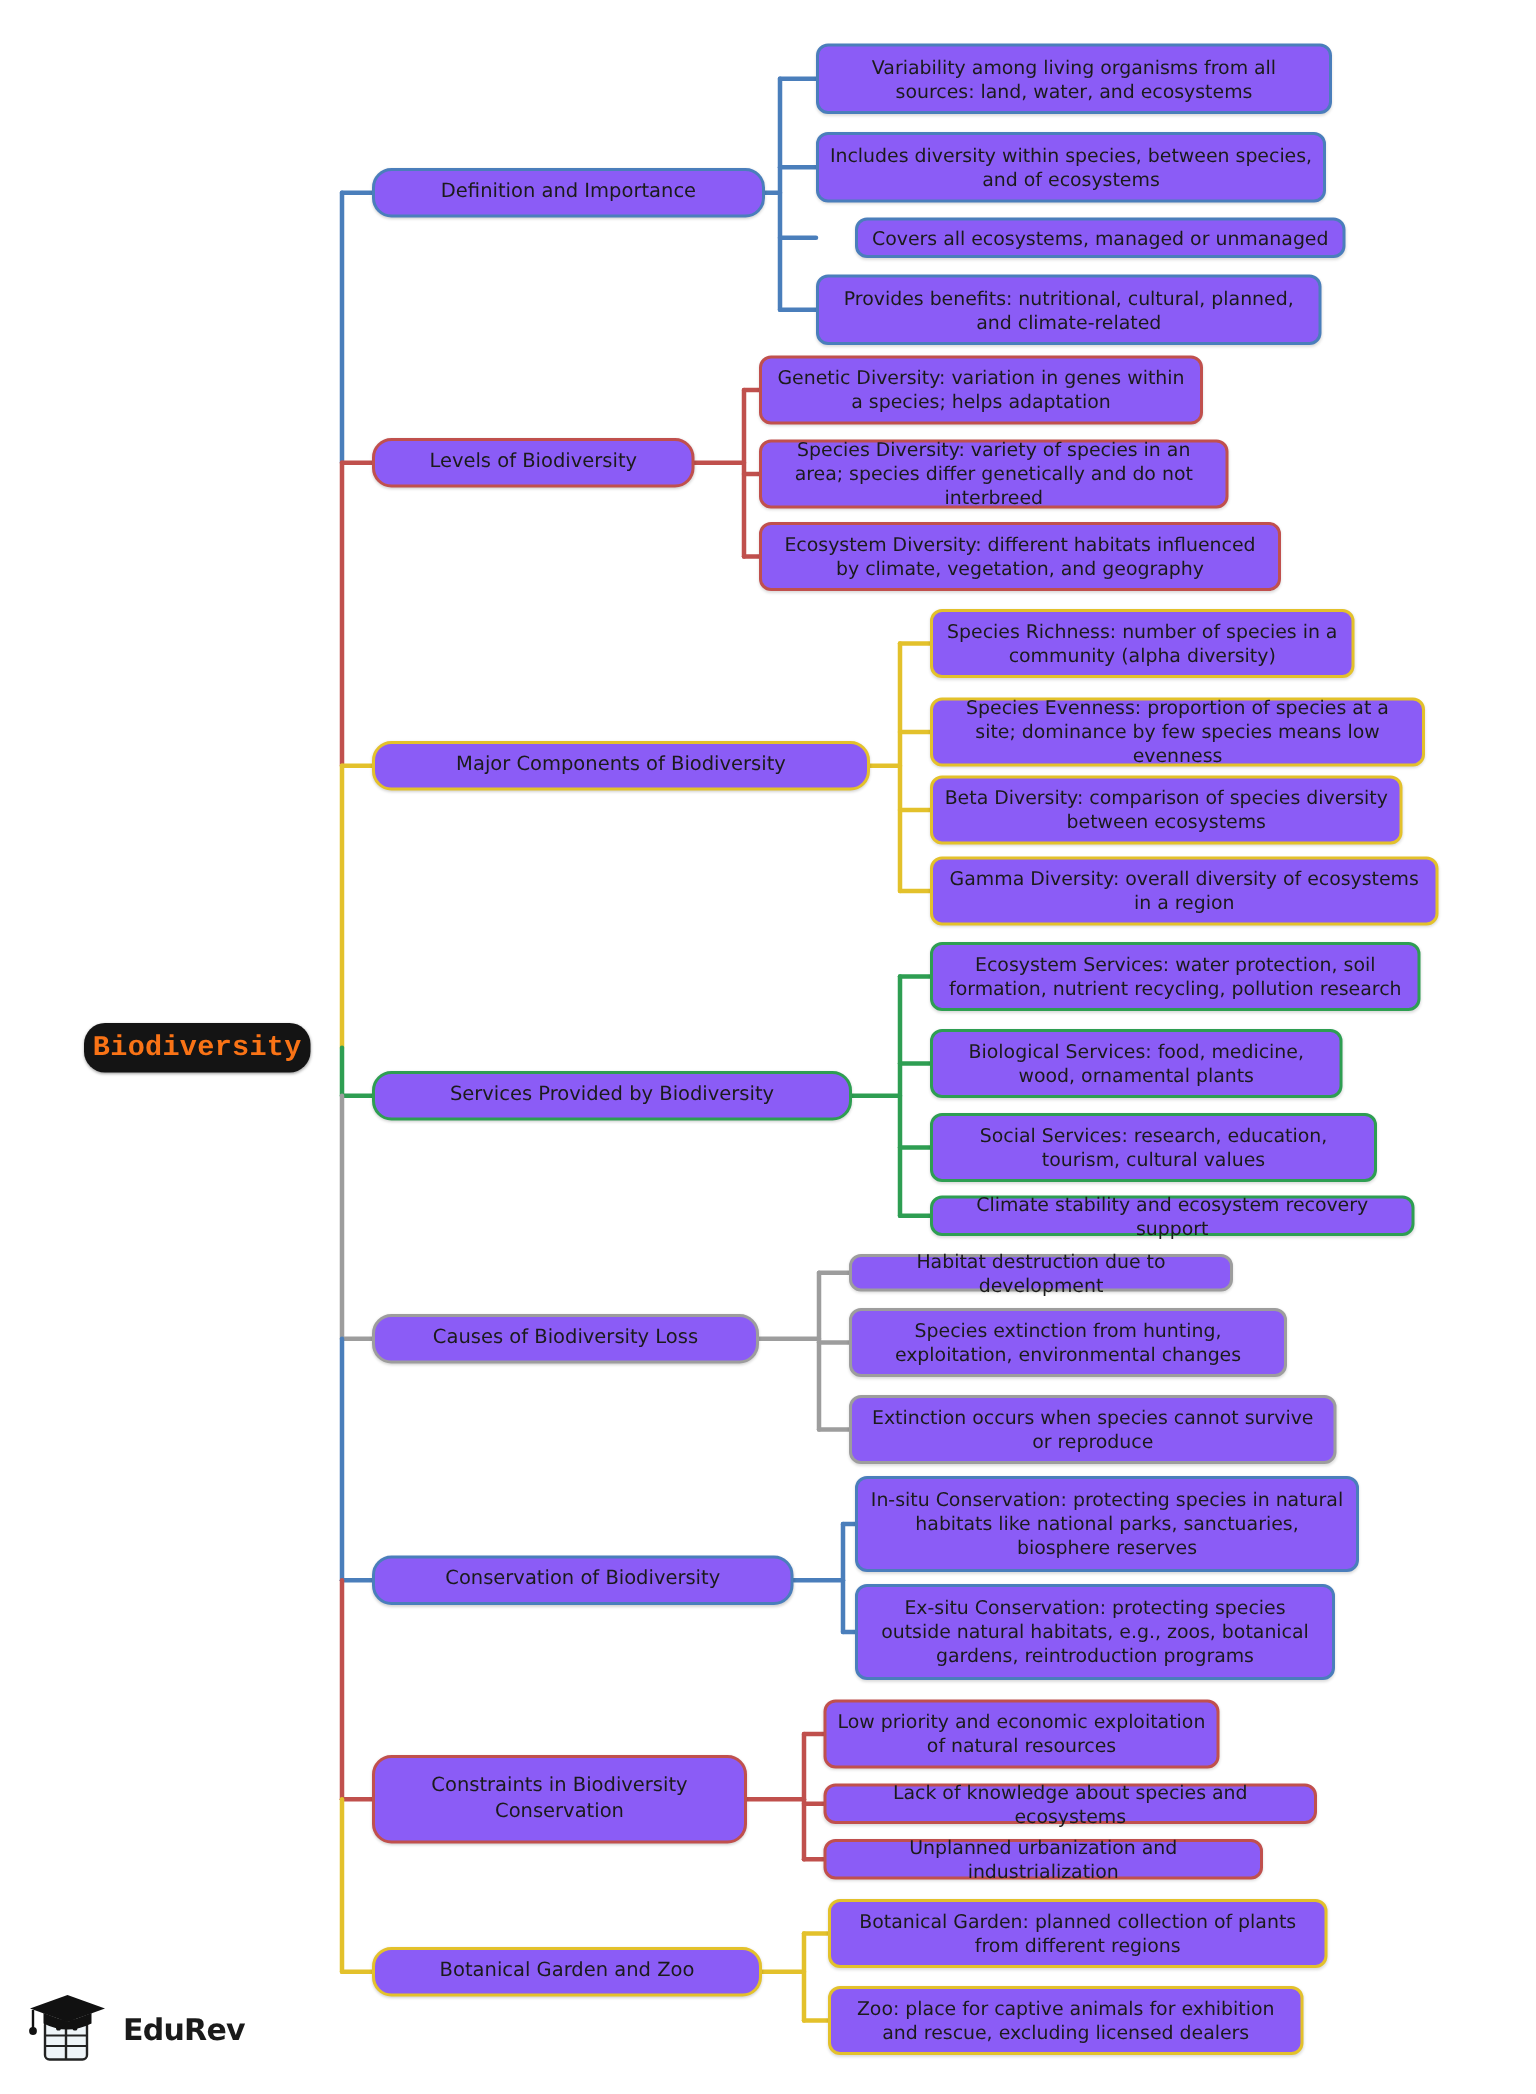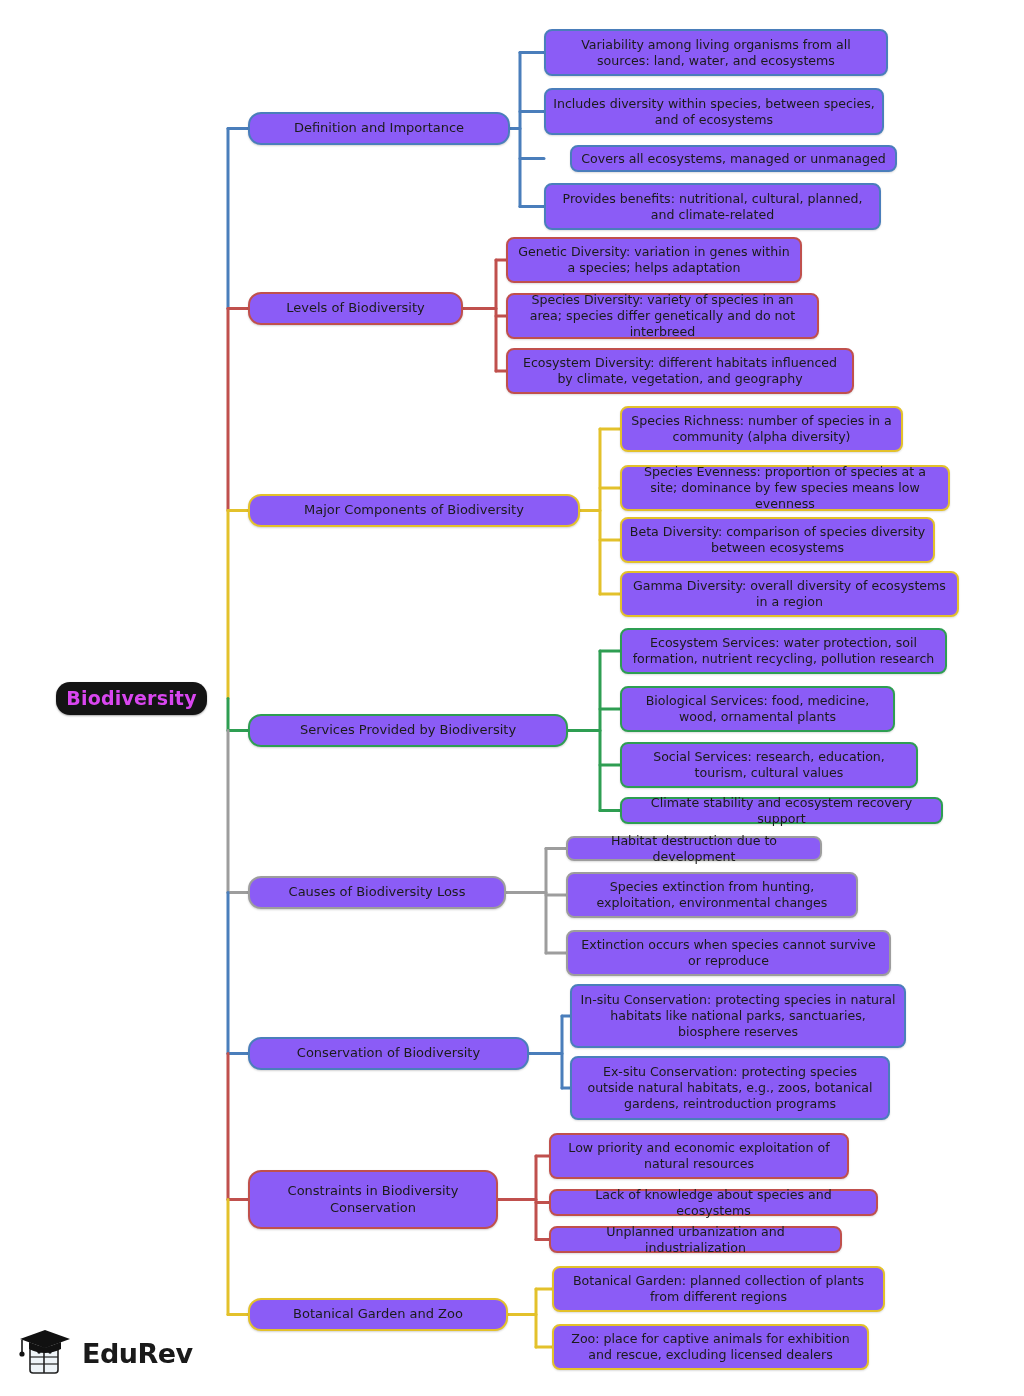--- a/index.html
+++ b/index.html
@@ -14,43 +14,44 @@
   .node{
     position:absolute;box-sizing:border-box;
     display:flex;align-items:center;justify-content:center;
     text-align:center;background:#8b5cf6;
     border-radius:9px;border:2px solid #888;
     padding:3px 7px;line-height:1.26;
     color:#1b1b1b;
   }
   .root{
     background:#141414;border:none;border-radius:14px;
-    color:#d946ef;font-weight:bold;font-size:19px;
+    color:#f97316;font-weight:bold;font-size:19px;
     letter-spacing:.2px;
     box-shadow:0 1px 2px rgba(0,0,0,.35);
+    font-family:Liberation Mono, monospace;
   }
   .branch{
     font-size:13px;border-radius:13px;border-width:2px;
     box-shadow:0 1px 2px rgba(0,0,0,.18);
   }
   .leaf{
     font-size:12.6px;border-radius:8px;border-width:2px;
     box-shadow:0 1px 2px rgba(0,0,0,.14);
   }
   .c-blue  {border-color:#4a7ebb;}
   .c-red   {border-color:#c0504d;}
   .c-yellow{border-color:#e3c12b;}
   .c-green {border-color:#2e9e52;}
   .c-gray  {border-color:#9d9d9d;}
 
   
   #logo{position:absolute;left:16px;top:1322px;width:210px;height:62px;
         display:flex;align-items:center;gap:8px;}
   #logo .cap{width:58px;height:52px;position:relative;}
-  #logo .brand{font-size:27px;font-weight:bold;color:#1a1a1a;letter-spacing:-0.5px;}
+  #logo .brand{font-size:20px;font-weight:bold;color:#1a1a1a;letter-spacing:-0.5px;}
 </style>
 </head>
 <body>
 
 <div id="canvas">
   <svg class="links" id="links" viewBox="0 0 1024 1396" xmlns="http://www.w3.org/2000/svg">
       <path d="M228 128.5 L228 308.5" stroke="#4a7ebb" stroke-width="3" fill="none" stroke-linecap="round"></path>
       <path d="M228 128.5 L248 128.5" stroke="#4a7ebb" stroke-width="3" fill="none" stroke-linecap="round"></path>
       <path d="M510 128.5 L520 128.5" stroke="#4a7ebb" stroke-width="3" fill="none" stroke-linecap="round"></path>
       <path d="M520 52.5 L520 206.5" stroke="#4a7ebb" stroke-width="3" fill="none" stroke-linecap="round"></path>
@@ -187,21 +188,21 @@
       </div>
       <div class="node leaf c-blue" style="left: 570px; top: 984px; width: 336px; height: 64px;">
         <span>In-situ Conservation: protecting species in natural habitats like national parks, sanctuaries, biosphere reserves</span>
       </div>
       <div class="node leaf c-blue" style="left: 570px; top: 1056px; width: 320px; height: 64px;">
         <span>Ex-situ Conservation: protecting species outside natural habitats, e.g., zoos, botanical gardens, reintroduction programs</span>
       </div>
       <div class="node branch c-red" style="left: 248px; top: 1170px; width: 250px; height: 59px;">
         <span>Constraints in Biodiversity Conservation</span>
       </div>
-      <div class="node leaf c-red" style="left: 549px; top: 1133px; width: 300px; height: 46px;">
+      <div class="node leaf c-red" style="left: 549px; top: 1133px; width: 264px; height: 46px;">
         <span>Low priority and economic exploitation of natural resources</span>
       </div>
       <div class="node leaf c-red" style="left: 549px; top: 1189px; width: 329px; height: 27px;">
         <span>Lack of knowledge about species and ecosystems</span>
       </div>
       <div class="node leaf c-red" style="left: 549px; top: 1226px; width: 293px; height: 27px;">
         <span>Unplanned urbanization and industrialization</span>
       </div>
       <div class="node branch c-yellow" style="left: 248px; top: 1298px; width: 260px; height: 33px;">
         <span>Botanical Garden and Zoo</span>

